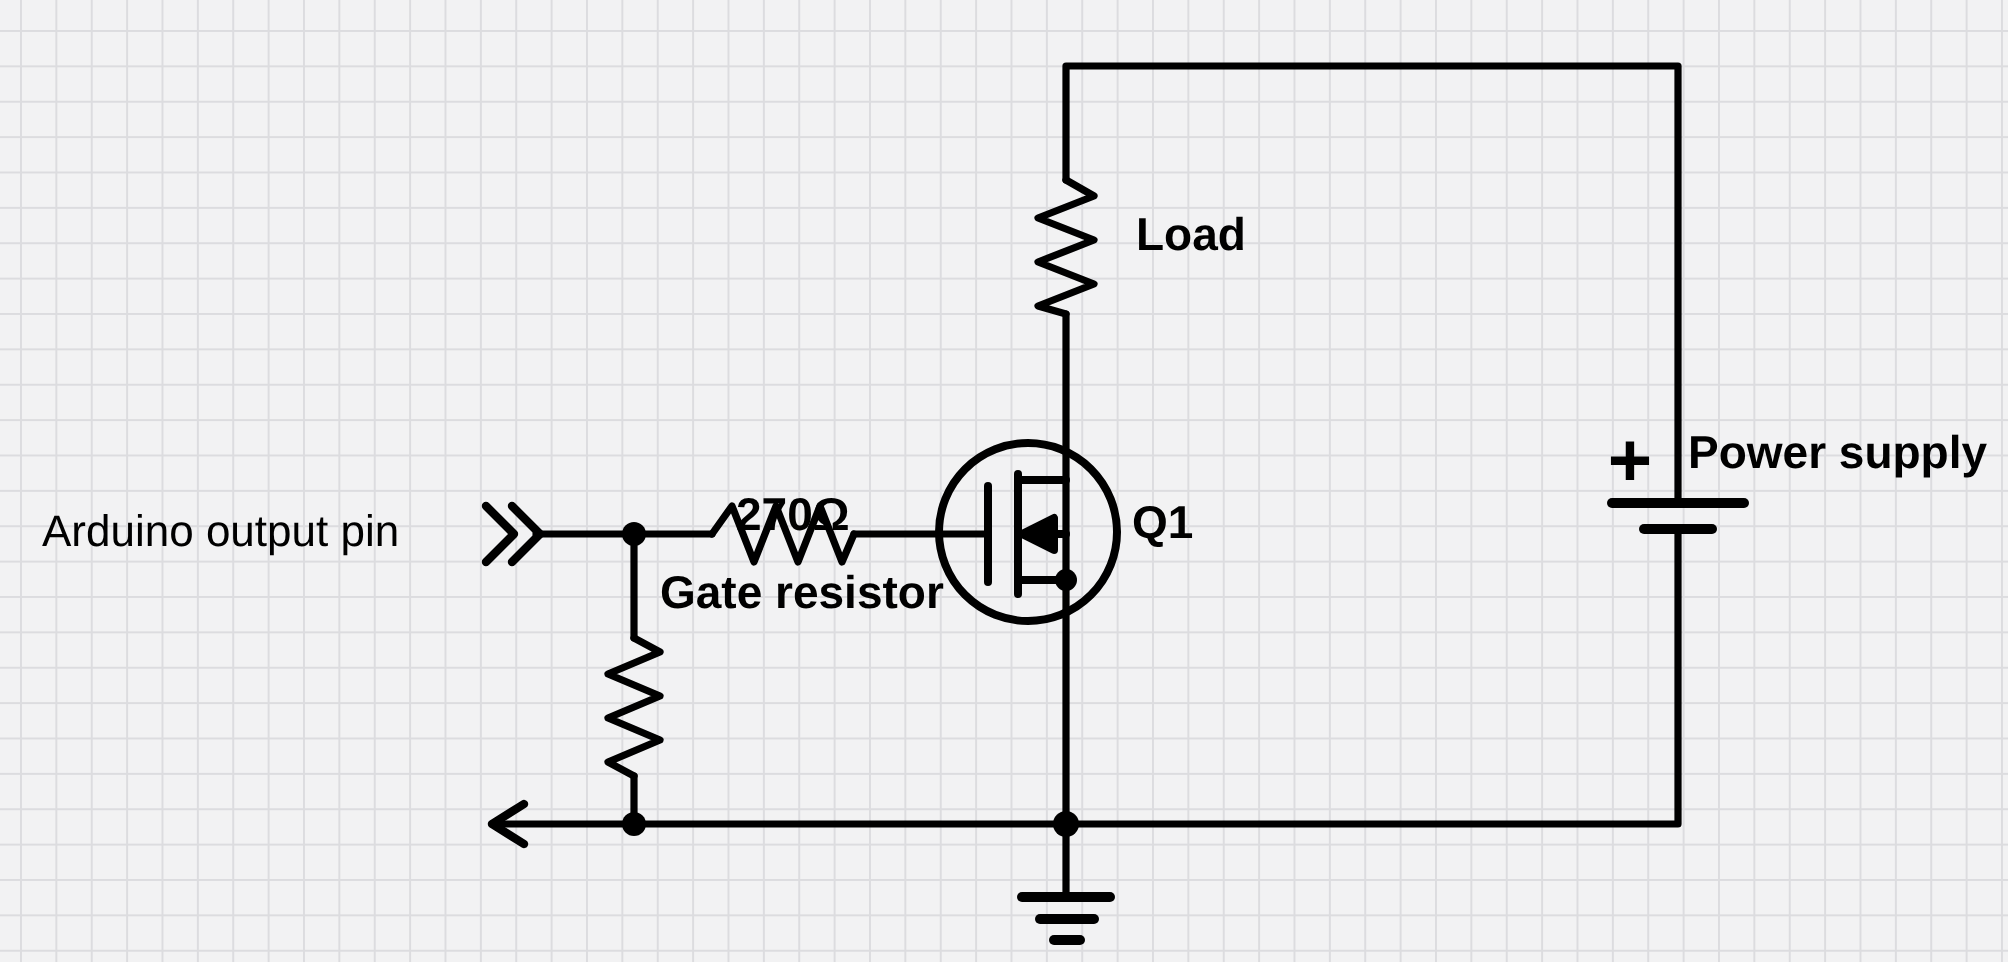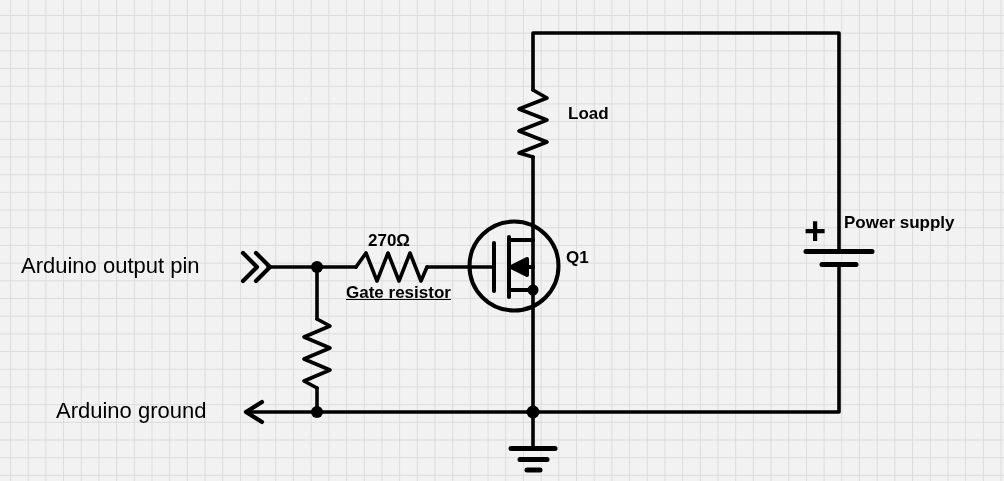--- a/index.html
+++ b/index.html
@@ -32,21 +32,21 @@
     position: absolute;
     color: #000;
     white-space: nowrap;
     line-height: 1.1;
   }
   .lbl.plain {
     font-size: 22px;
     font-weight: 400;
   }
   .lbl.bold {
-    font-size: 17px;
+    font-size: 23px;
     font-weight: 700;
   }
   .plus-box {
     position: absolute;
     left: 798px;
     top: 213px;
     width: 34px;
     height: 36px;
     display: flex;
     align-items: center;
@@ -115,26 +115,25 @@
       <g fill="#000" stroke="none">
         <circle cx="317" cy="267" r="6"></circle>
         <circle cx="317" cy="412" r="6"></circle>
         <circle cx="533" cy="412" r="6.5"></circle>
       </g>
     </g>
   </svg>
 
   <div class="lbl plain" style="left:21px; top:254px;text-align:center;">Arduino output pin</div>
 
-  <div class="lbl bold" style="left:368px; top:232px;">270Ω</div>
+  <div class="lbl bold" style="left:368px; top:245px;">270Ω</div>
 
-  <div class="lbl bold" style="left:346px; top:284px;text-decoration:underline;">Gate resistor</div>
+  <div class="lbl bold" style="left:330px; top:284px;">Gate resistor</div>
 
 
-  <div class="lbl plain" style="left:56px; top:399px;">Arduino ground</div>
 
   <div class="lbl bold" style="left:568px; top:105px;">Load</div>
 
 
   <div class="lbl bold" style="left:566px; top:249px;">Q1</div>
 
   <div class="lbl bold" style="left:844px; top:214px;text-align:right;">Power supply</div>
 
   <div class="plus-box">+</div>
 

